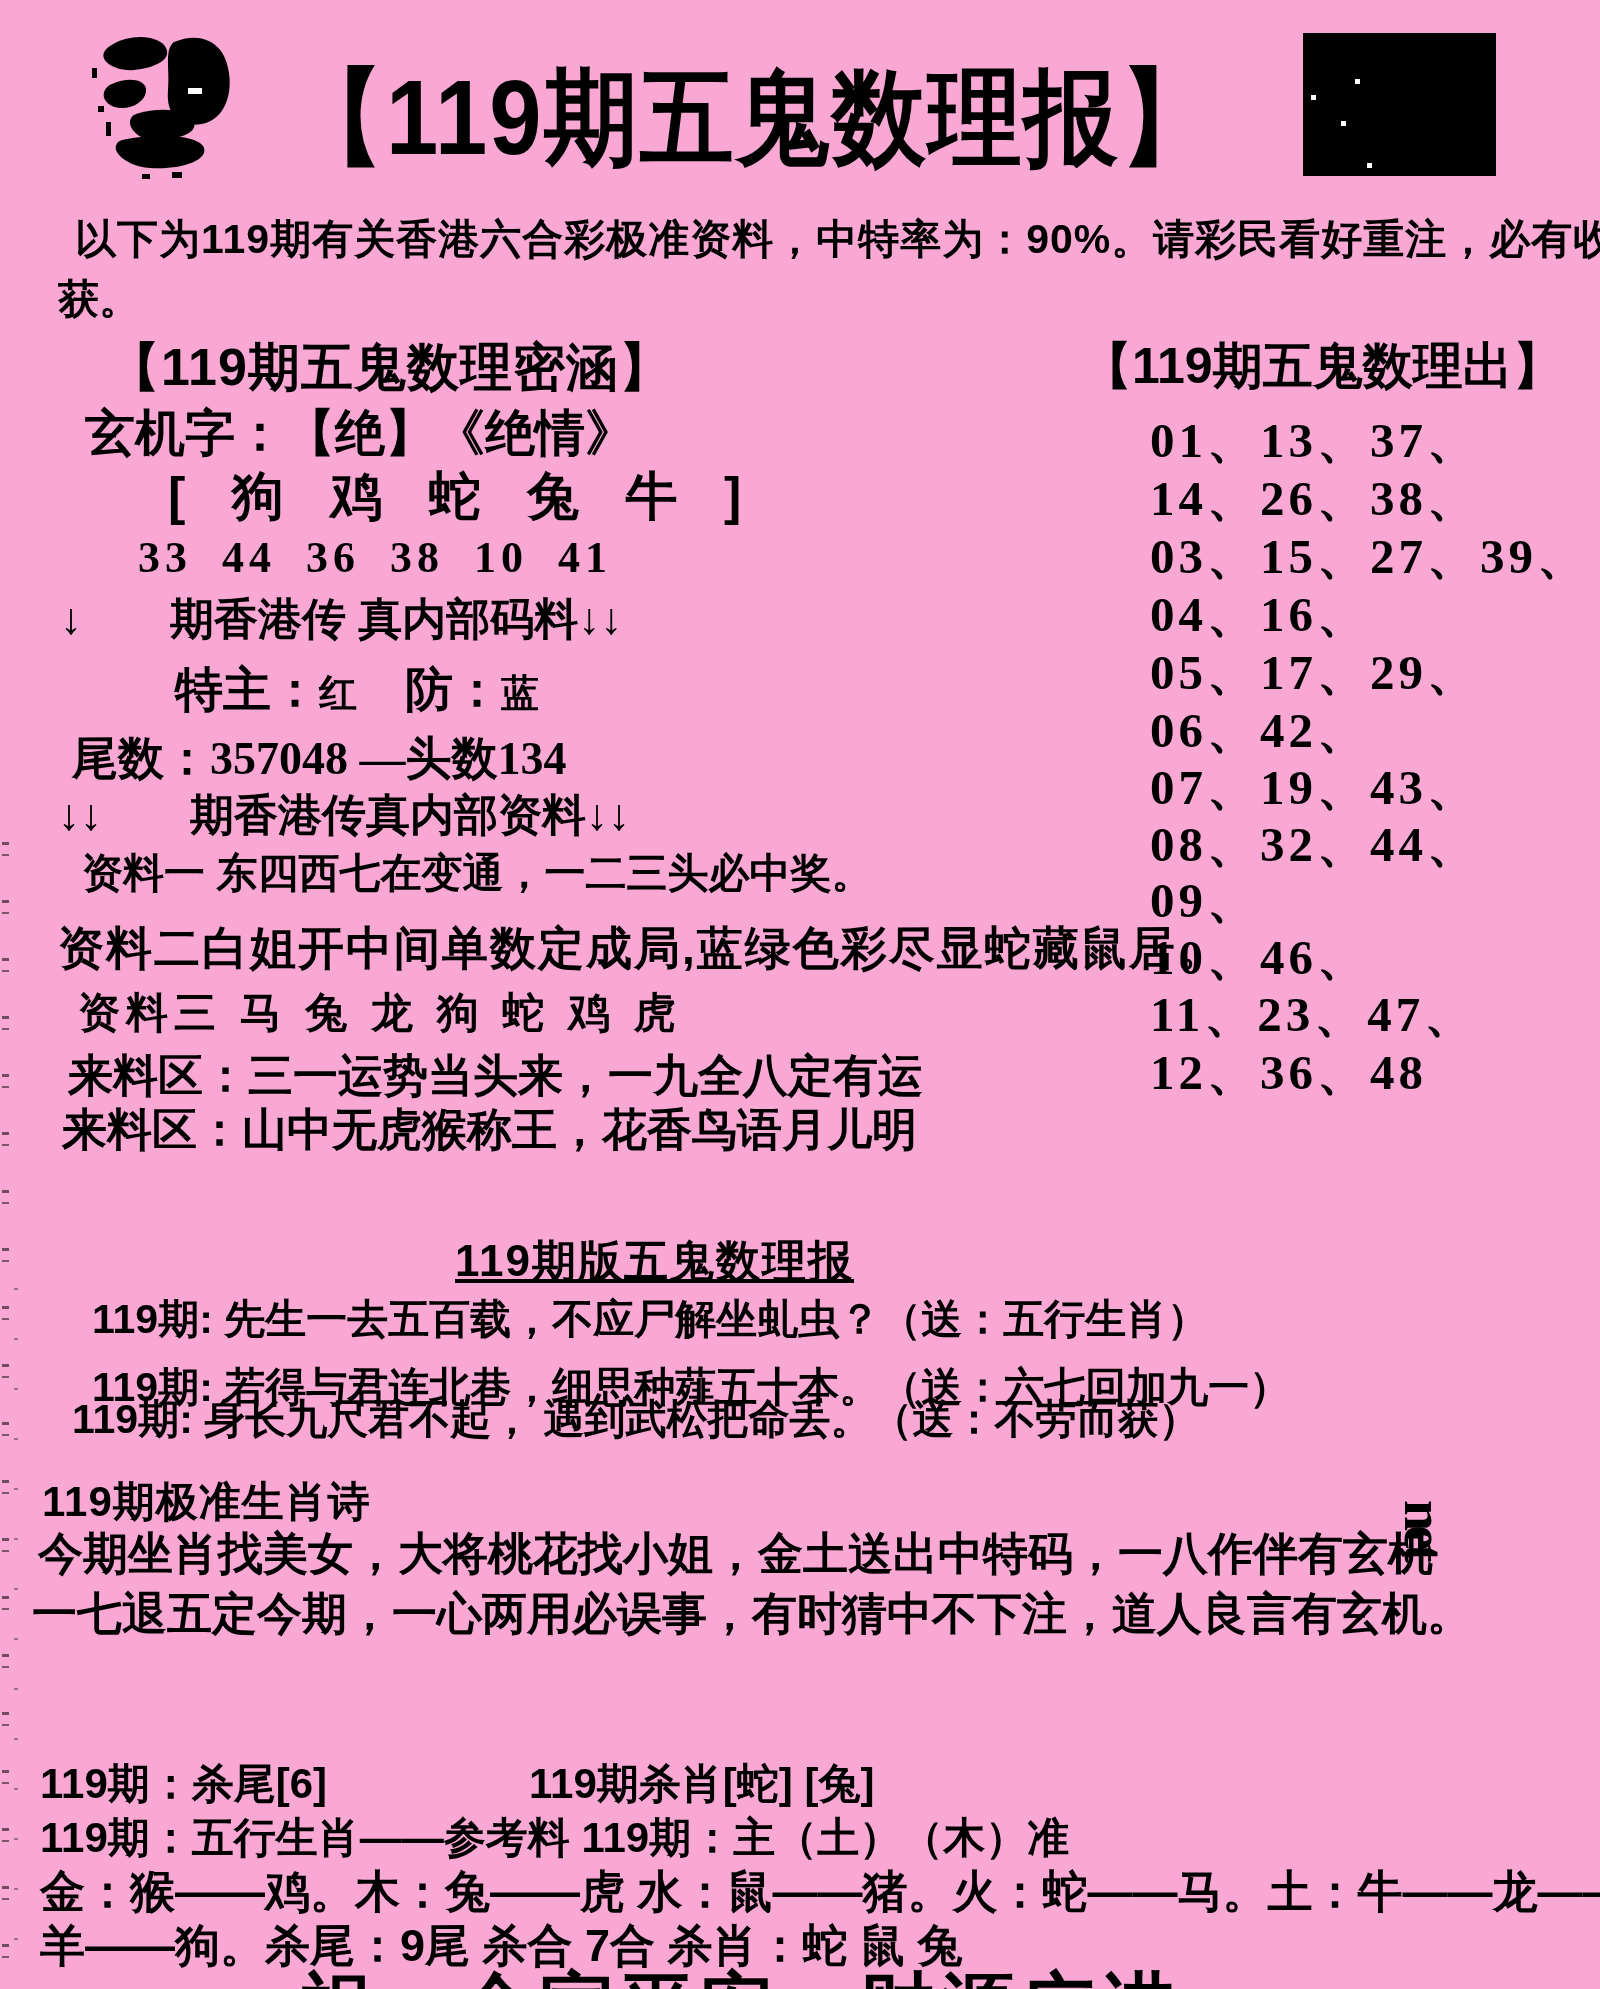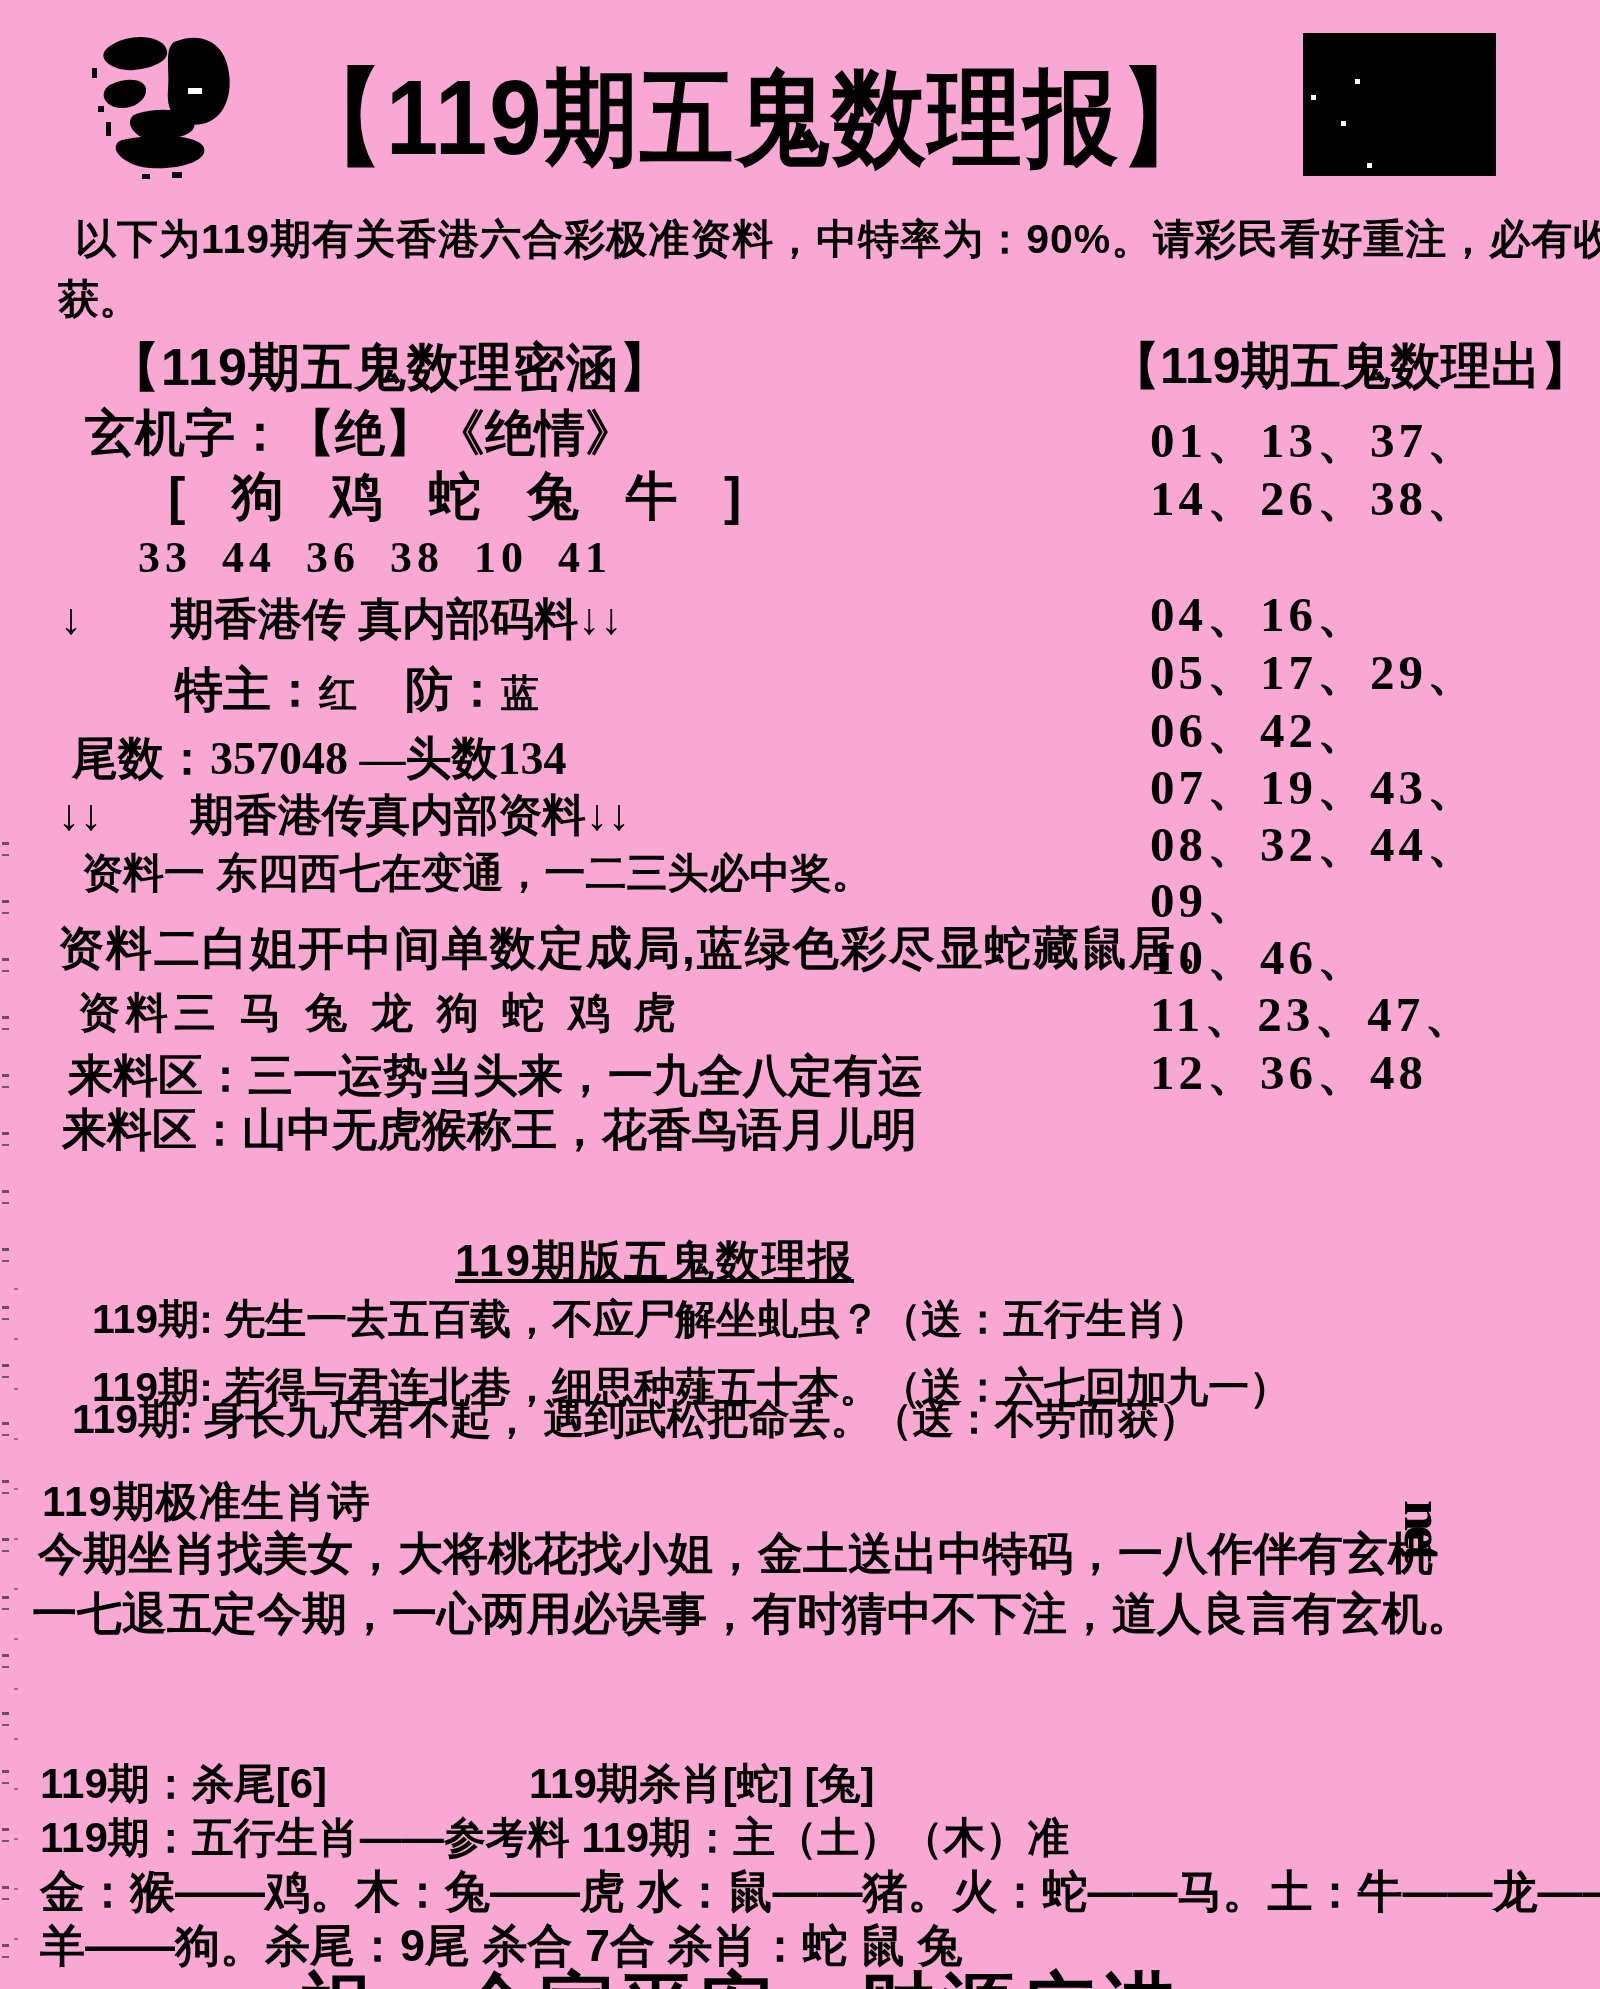--- a/index.html
+++ b/index.html
@@ -30,21 +30,21 @@
   .l-tezhu{left:175px;top:658px;font-size:48px;}
   .l-tezhu .small{font-size:38px;}
   .l-weishu{left:72px;top:728px;font-size:46px;}
   .l-arrow2{left:58px;top:786px;font-size:44px;}
   .l-z1{left:82px;top:846px;font-size:41px;}
   .l-z2{left:58px;top:918px;font-size:46px;letter-spacing:2px;}
   .l-z3{left:78px;top:985px;font-size:42px;letter-spacing:6px;}
   .l-lk1{left:68px;top:1046px;font-size:45px;}
   .l-lk2{left:62px;top:1100px;font-size:45px;}
   
-  .r-head{left:1110px;top:333px;font-size:50px;}
+  .r-head{left:1082px;top:333px;font-size:50px;}
   .r-row{left:1150px;font-size:49px;letter-spacing:4px;}
   
   .p-head{left:455px;top:1232px;font-size:44px;text-decoration:underline;filter:blur(.6px);letter-spacing:2px;}
   .p-l1{left:92px;top:1292px;font-size:41px;}
   .p-l2{left:92px;top:1360px;font-size:41px;}
   .p-l3{left:72px;top:1392px;font-size:41px;}
   
   .sx-head{left:42px;top:1474px;font-size:42px;letter-spacing:1px;}
   .sx-l1{left:38px;top:1524px;font-size:45px;}
   .sx-l2{left:32px;top:1584px;font-size:45px;}
@@ -106,20 +106,21 @@
   <div class="abs l-arrow2">↓↓　　期香港传真内部资料↓↓</div>
   <div class="abs l-z1">资料一 东四西七在变通，一二三头必中奖。</div>
   <div class="abs l-z2">资料二白姐开中间单数定成局,蓝绿色彩尽显蛇藏鼠居。</div>
   <div class="abs l-z3">资料三 马 兔 龙 狗 蛇 鸡 虎</div>
   <div class="abs l-lk1">来料区：三一运势当头来，一九全八定有运</div>
   <div class="abs l-lk2">来料区：山中无虎猴称王，花香鸟语月儿明</div>
 
   <div class="abs r-head">【119期五鬼数理出】</div>
   <div class="abs r-row serifnum" style="top:408px">01、13、37、</div>
   <div class="abs r-row serifnum" style="top:466px">14、26、38、</div>
+  <div class="abs r-row serifnum" style="top:524px">03、15、27、39、</div>
   <div class="abs r-row serifnum" style="top:582px">04、16、</div>
   <div class="abs r-row serifnum" style="top:640px">05、17、29、</div>
   <div class="abs r-row serifnum" style="top:698px">06、42、</div>
   <div class="abs r-row serifnum" style="top:755px">07、19、43、</div>
   <div class="abs r-row serifnum" style="top:812px">08、32、44、</div>
   <div class="abs r-row serifnum" style="top:868px">09、</div>
   <div class="abs r-row serifnum" style="top:925px">10、46、</div>
   <div class="abs r-row serifnum" style="top:982px">11、23、47、</div>
   <div class="abs r-row serifnum" style="top:1040px">12、36、48</div>
 

